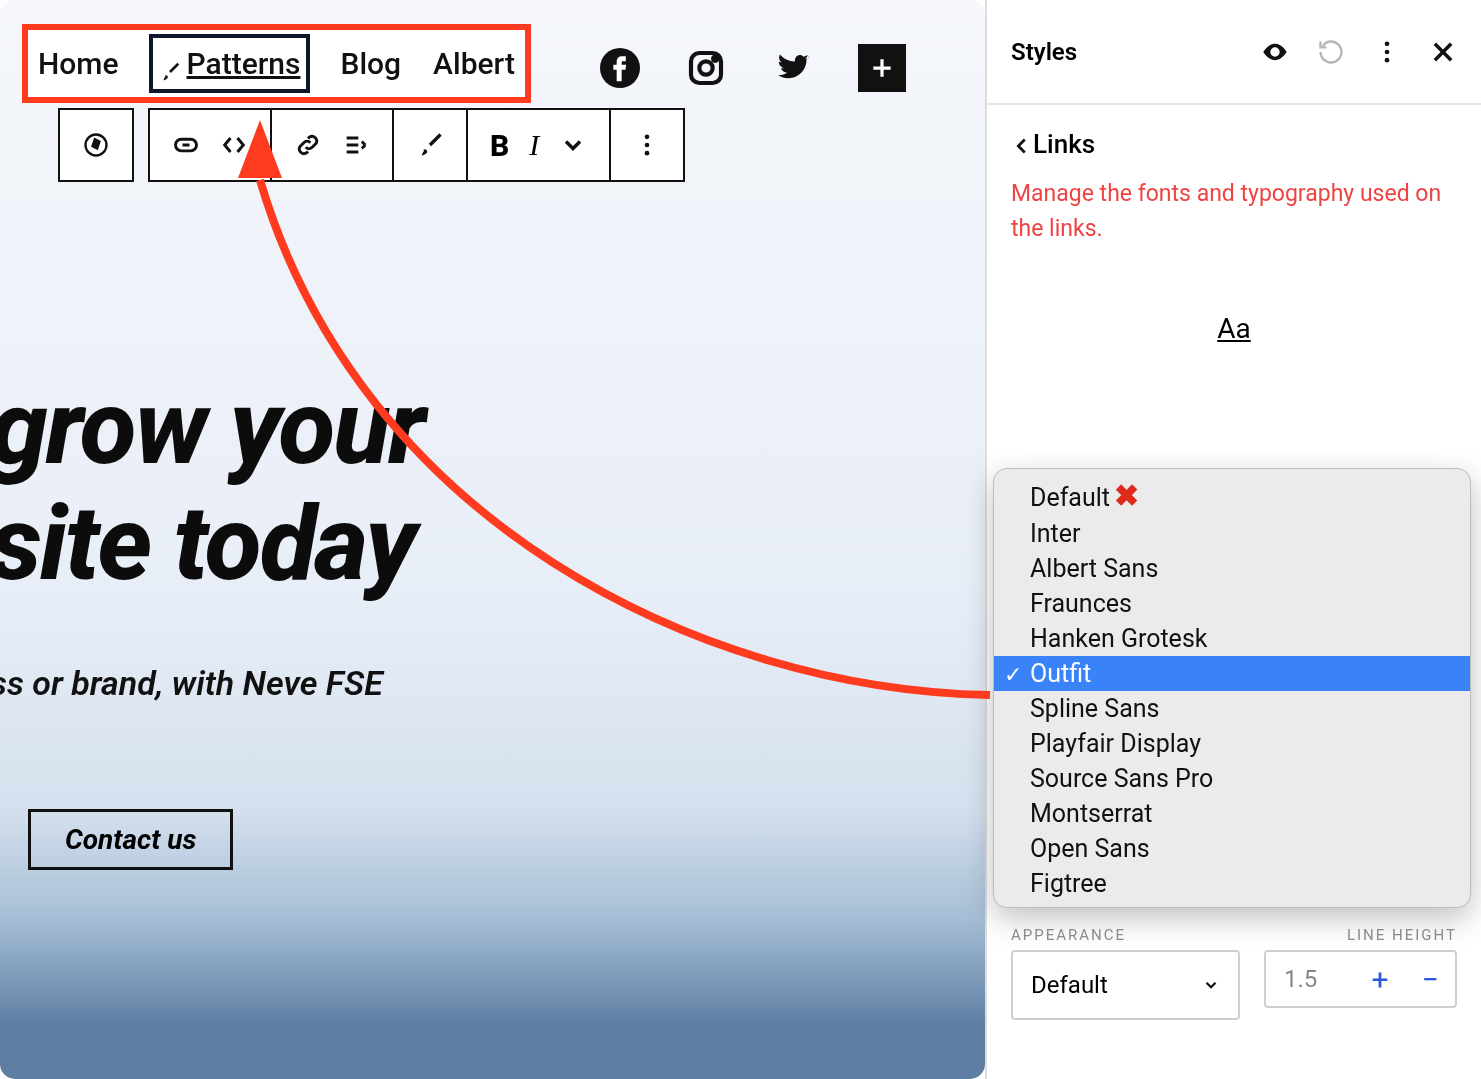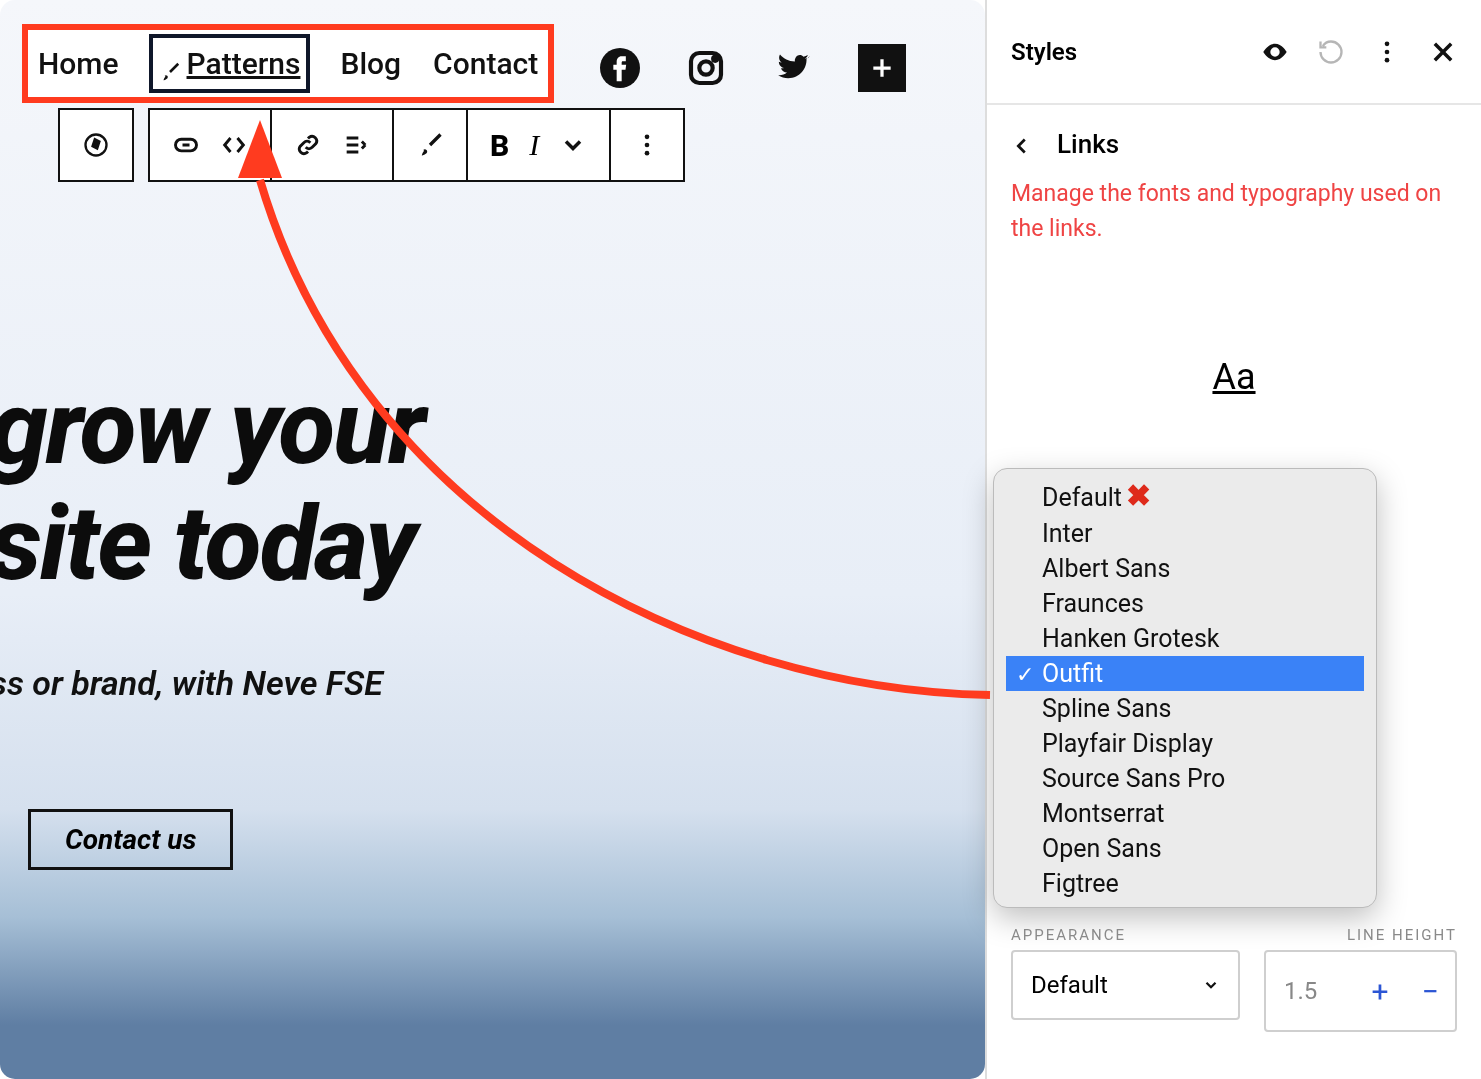--- a/index.html
+++ b/index.html
@@ -128,48 +128,48 @@
     height: 105px;
     border-bottom: 2px solid #e6e6e6;
     display:flex; align-items:center; justify-content: space-between;
     padding: 0 24px;
   }
   .panel-header .title { font-size: 24px; font-weight:600; }
   .panel-header .actions { display:flex; gap: 28px; align-items:center;}
   .panel-header .act { width:28px; height:28px; color:#111; cursor:pointer;}
   .panel-header .act.faded { opacity:0.3; }
   .panel-breadcrumb {
-    display:flex; align-items:center; gap:24px;
+    display:flex; align-items:center; 
     padding: 24px 24px 6px 24px;
     font-size: 26px; font-weight:500;
   }
   .panel-breadcrumb .back { width:22px; height:22px; cursor:pointer;}
   .panel-desc {
     padding: 12px 24px 0 24px;
     font-size: 23px;
     line-height:1.5;
     color:#ef4444;
   }
   .preview-row {
-    margin-top: 110px;
+    margin-top: 66px;
     text-align:center;
-    font-size: 36px;
+    font-size: 28px;
   }
   .preview-row .aa { text-decoration: underline; }
 
   .font-dropdown {
     position:absolute;
     top: 468px;
     left: 6px;
-    width: 384px;
+    width: 478px;
     border: 1px solid #bbb;
     border-radius: 14px;
     background: #ebebeb;
     box-shadow: 0 10px 30px rgba(0,0,0,0.25);
-    padding: 6px 12px;
+    padding: 6px 0;
     overflow:hidden;
   }
   .font-opt {
     padding: 3px 0 3px 36px;
     font-size: 25px;
     color:#111;
     cursor:pointer;
     position:relative;
   }
   .font-opt.selected {
@@ -202,21 +202,21 @@
     height: 70px;
     display:flex; align-items:center; justify-content:space-between;
     padding: 0 18px;
     font-size:24px;
     cursor:pointer;
   }
   .stepper {
     flex:1;
     border:2px solid #cfcfcf;
     border-radius:4px;
-    height: 82px;
+    height: 58px;
     display:flex; align-items:center;
     font-size:24px;
   }
   .stepper .val { flex:1; padding-left:18px; color:#888;}
   .stepper .btn { width:50px; text-align:center; font-size:30px; color:#2b55d4; cursor:pointer;}
 
   
   .arrow-svg {
     position:absolute;
     left:0; top:0;
@@ -233,21 +233,21 @@
   <div class="nav-wrap">
     <span class="nav-item">Home</span>
     <span class="nav-item selected">
       <span class="brush">
         <svg viewBox="0 0 24 24" fill="#111">
             <path d="M7 17c-1.5 1.5-2 4-2 4s2.5-.5 4-2c.8-.8.8-2 0-2.8-.8-.8-2-.8-2.8 0zM20 2l-9 9 2 2 9-9-2-2z"></path>
           </svg>
       </span><span>Patterns</span>
     </span>
     <span class="nav-item">Blog</span>
-    <span class="nav-item">Contact</span>
+    <span class="nav-item">Albert</span>
   </div>
 
   <div class="social-row">
     <span class="social-icon">
       <svg viewBox="0 0 24 24" fill="#111">
           <circle cx="12" cy="12" r="12"></circle>
           <path fill="#fff" d="M13.5 8h2V5h-2.5C11 5 10 6.5 10 8.5V10H8v3h2v7h3v-7h2.3l.4-3H13V9c0-.7.2-1 .5-1z"></path>
         </svg>
     </span>
     <span class="social-icon">

